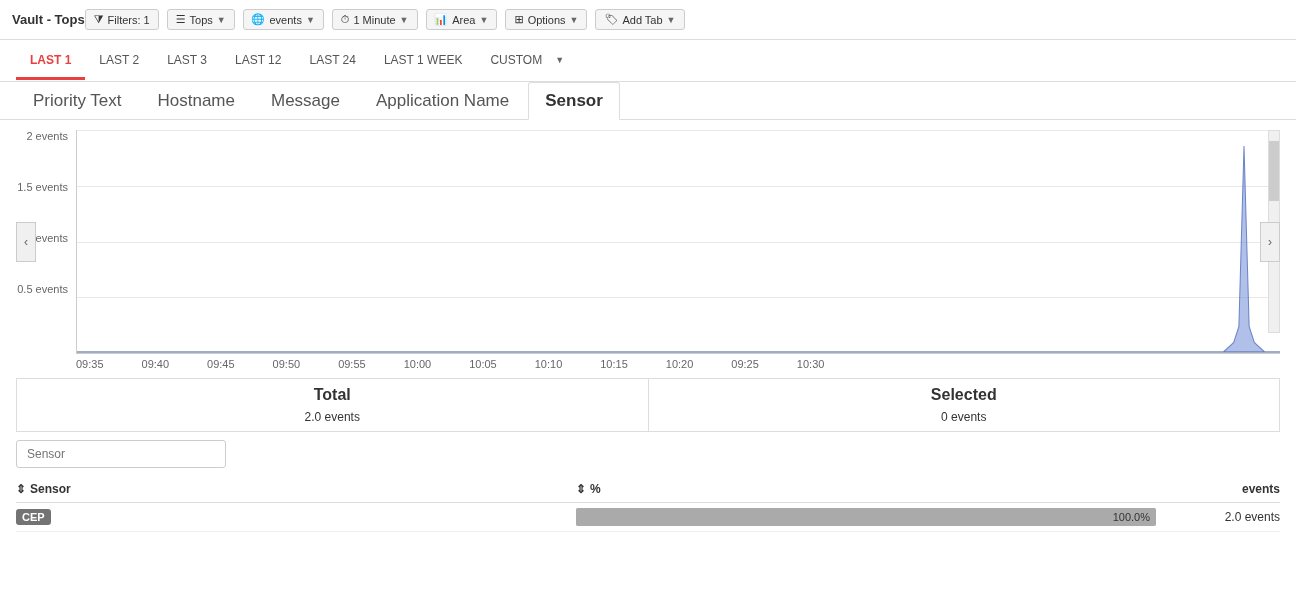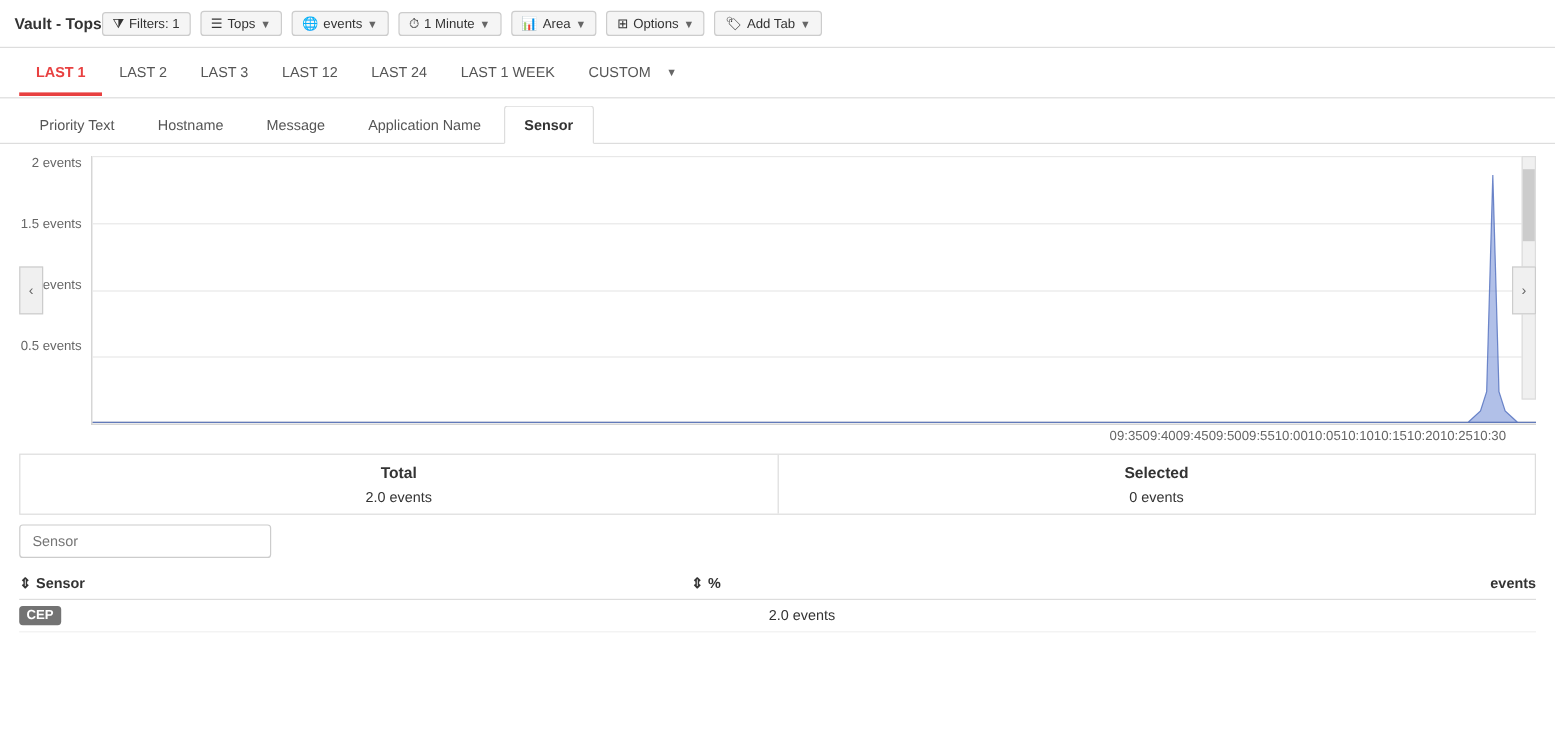--- a/index.html
+++ b/index.html
@@ -44,21 +44,21 @@
 
     
     .data-tabs {
       display: flex; align-items: flex-end;
       padding: 0 16px;
       border-bottom: 1px solid #ddd;
       height: 38px;
     }
     .data-tab {
       padding: 8px 16px;
-      font-size: 12px;
+      font-size: 17px;
       cursor: pointer;
       color: #555;
       border: 1px solid transparent;
       border-bottom: none;
       border-radius: 3px 3px 0 0;
       margin-right: 2px;
       background: transparent;
     }
     .data-tab.active {
       border: 1px solid #ddd;
@@ -115,41 +115,42 @@
       cursor: pointer;
       display: flex; align-items: center; justify-content: center;
       font-size: 12px; color: #666;
       z-index: 10;
     }
     .nav-arrow.left { left: 0; }
     .nav-arrow.right { right: 0; }
 
     .x-axis {
       display: flex;
-      justify-content: flex-end;
+      justify-content: flex-start;
       padding-left: 60px;
       padding-right: 25px;
       margin-top: 4px;
+      gap: 38px;
     }
     .x-label { font-size: 11px; color: #666; }
 
     
     .stats-bar {
       display: flex;
       border: 1px solid #ddd;
       margin: 8px 16px 0 16px;
     }
     .stat-cell {
       flex: 1;
       border-right: 1px solid #ddd;
       padding: 4px 8px;
       text-align: center;
     }
     .stat-cell:last-child { border-right: none; }
-    .stat-label { font-weight: bold; font-size: 13px; padding: 3px 0; }
+    .stat-label { font-weight: bold; font-size: 16px; padding: 3px 0; }
     .stat-value { font-size: 12px; padding: 3px 0; }
 
     
     .search-box {
       margin: 8px 16px 0 16px;
     }
     .search-input {
       width: 210px;
       padding: 6px 10px;
       border: 1px solid #ccc;
@@ -341,21 +342,21 @@
     <span class="x-label">09:35</span>
     <span class="x-label">09:40</span>
     <span class="x-label">09:45</span>
     <span class="x-label">09:50</span>
     <span class="x-label">09:55</span>
     <span class="x-label">10:00</span>
     <span class="x-label">10:05</span>
     <span class="x-label">10:10</span>
     <span class="x-label">10:15</span>
     <span class="x-label">10:20</span>
-    <span class="x-label">10:25</span>
+    <span class="x-label">09:25</span>
     <span class="x-label">10:30</span>
   </div>
 </div>
 
 <div class="stats-bar">
   <div class="stat-cell">
     <div class="stat-label">Total</div>
     <div class="stat-value">2.0 events</div>
   </div>
   <div class="stat-cell">
@@ -380,15 +381,21 @@
     </div>
     <div class="col-events">
       <span>events</span>
     </div>
   </div>
 
   <div class="table-row">
     <div class="cell-sensor">
       <span class="sensor-badge">CEP</span>
     </div>
+    <div class="cell-pct">
+      <div class="progress-bar-bg" style="width: 580px;">
+        <div class="progress-bar-fill" style="width: 100%;"></div>
+        <span class="progress-label">100.0%</span>
+      </div>
+    </div>
     <div class="cell-events">2.0 events</div>
   </div>
 </div>
 
 </body></html>

